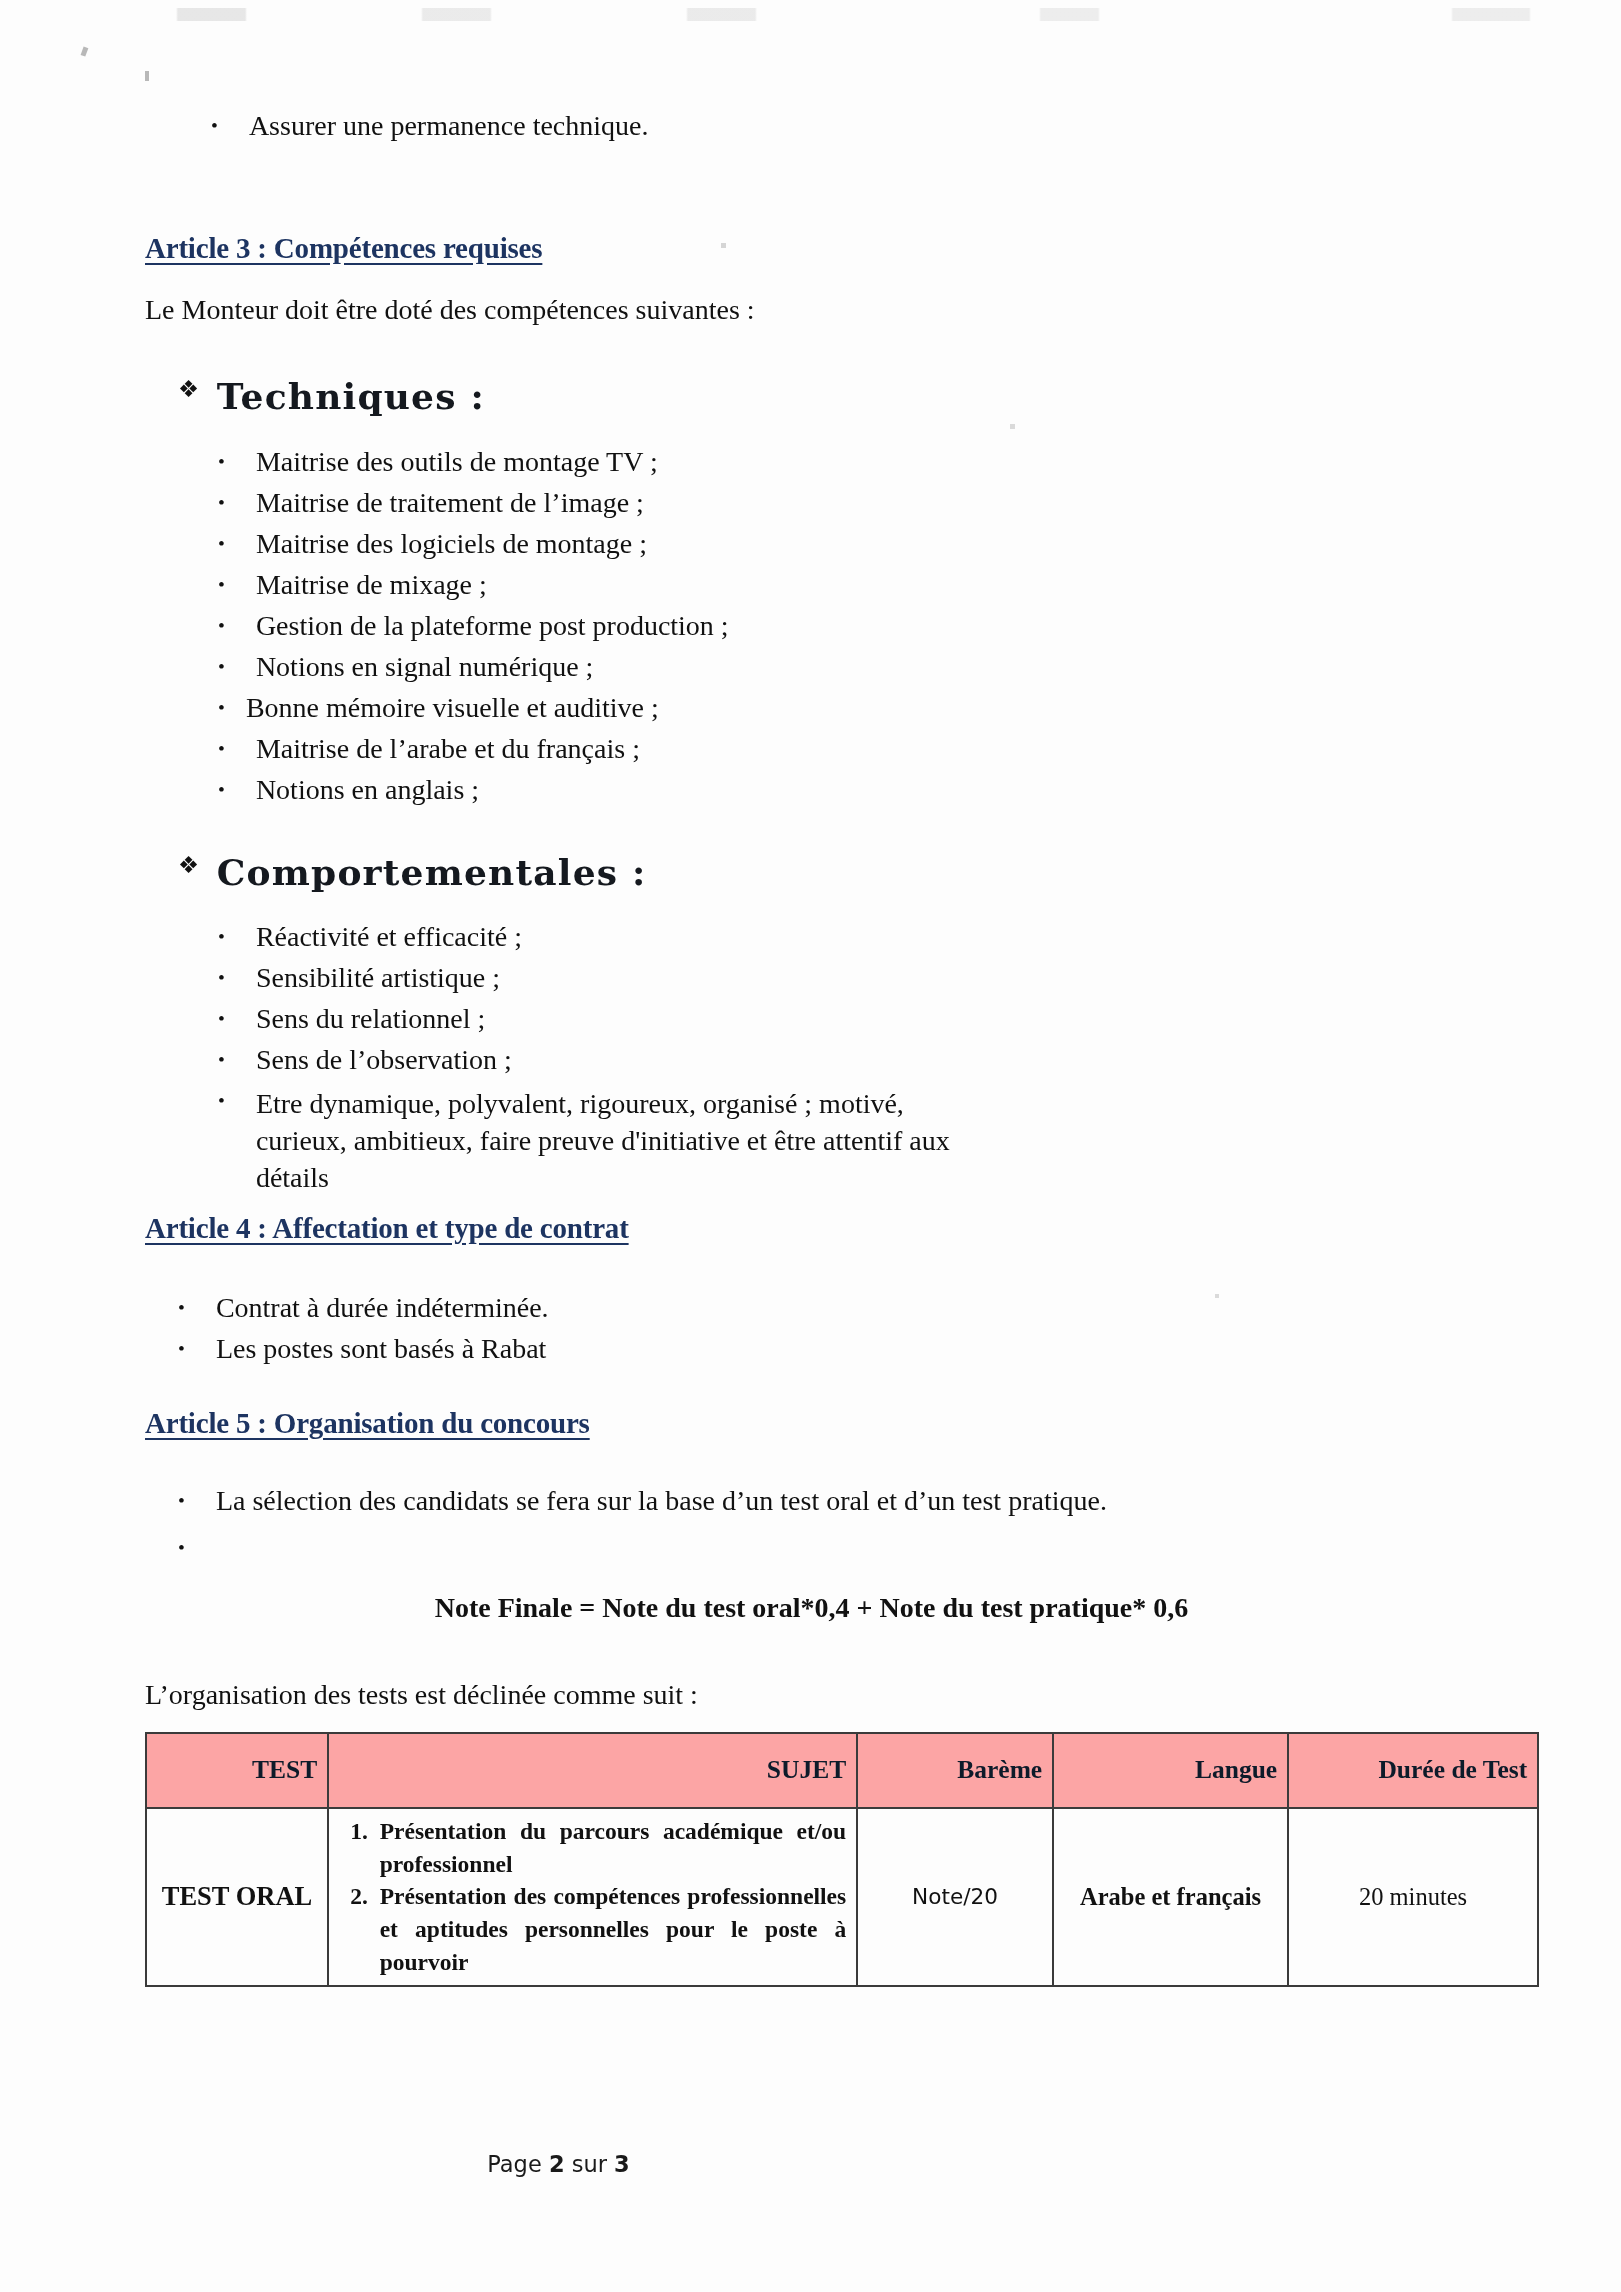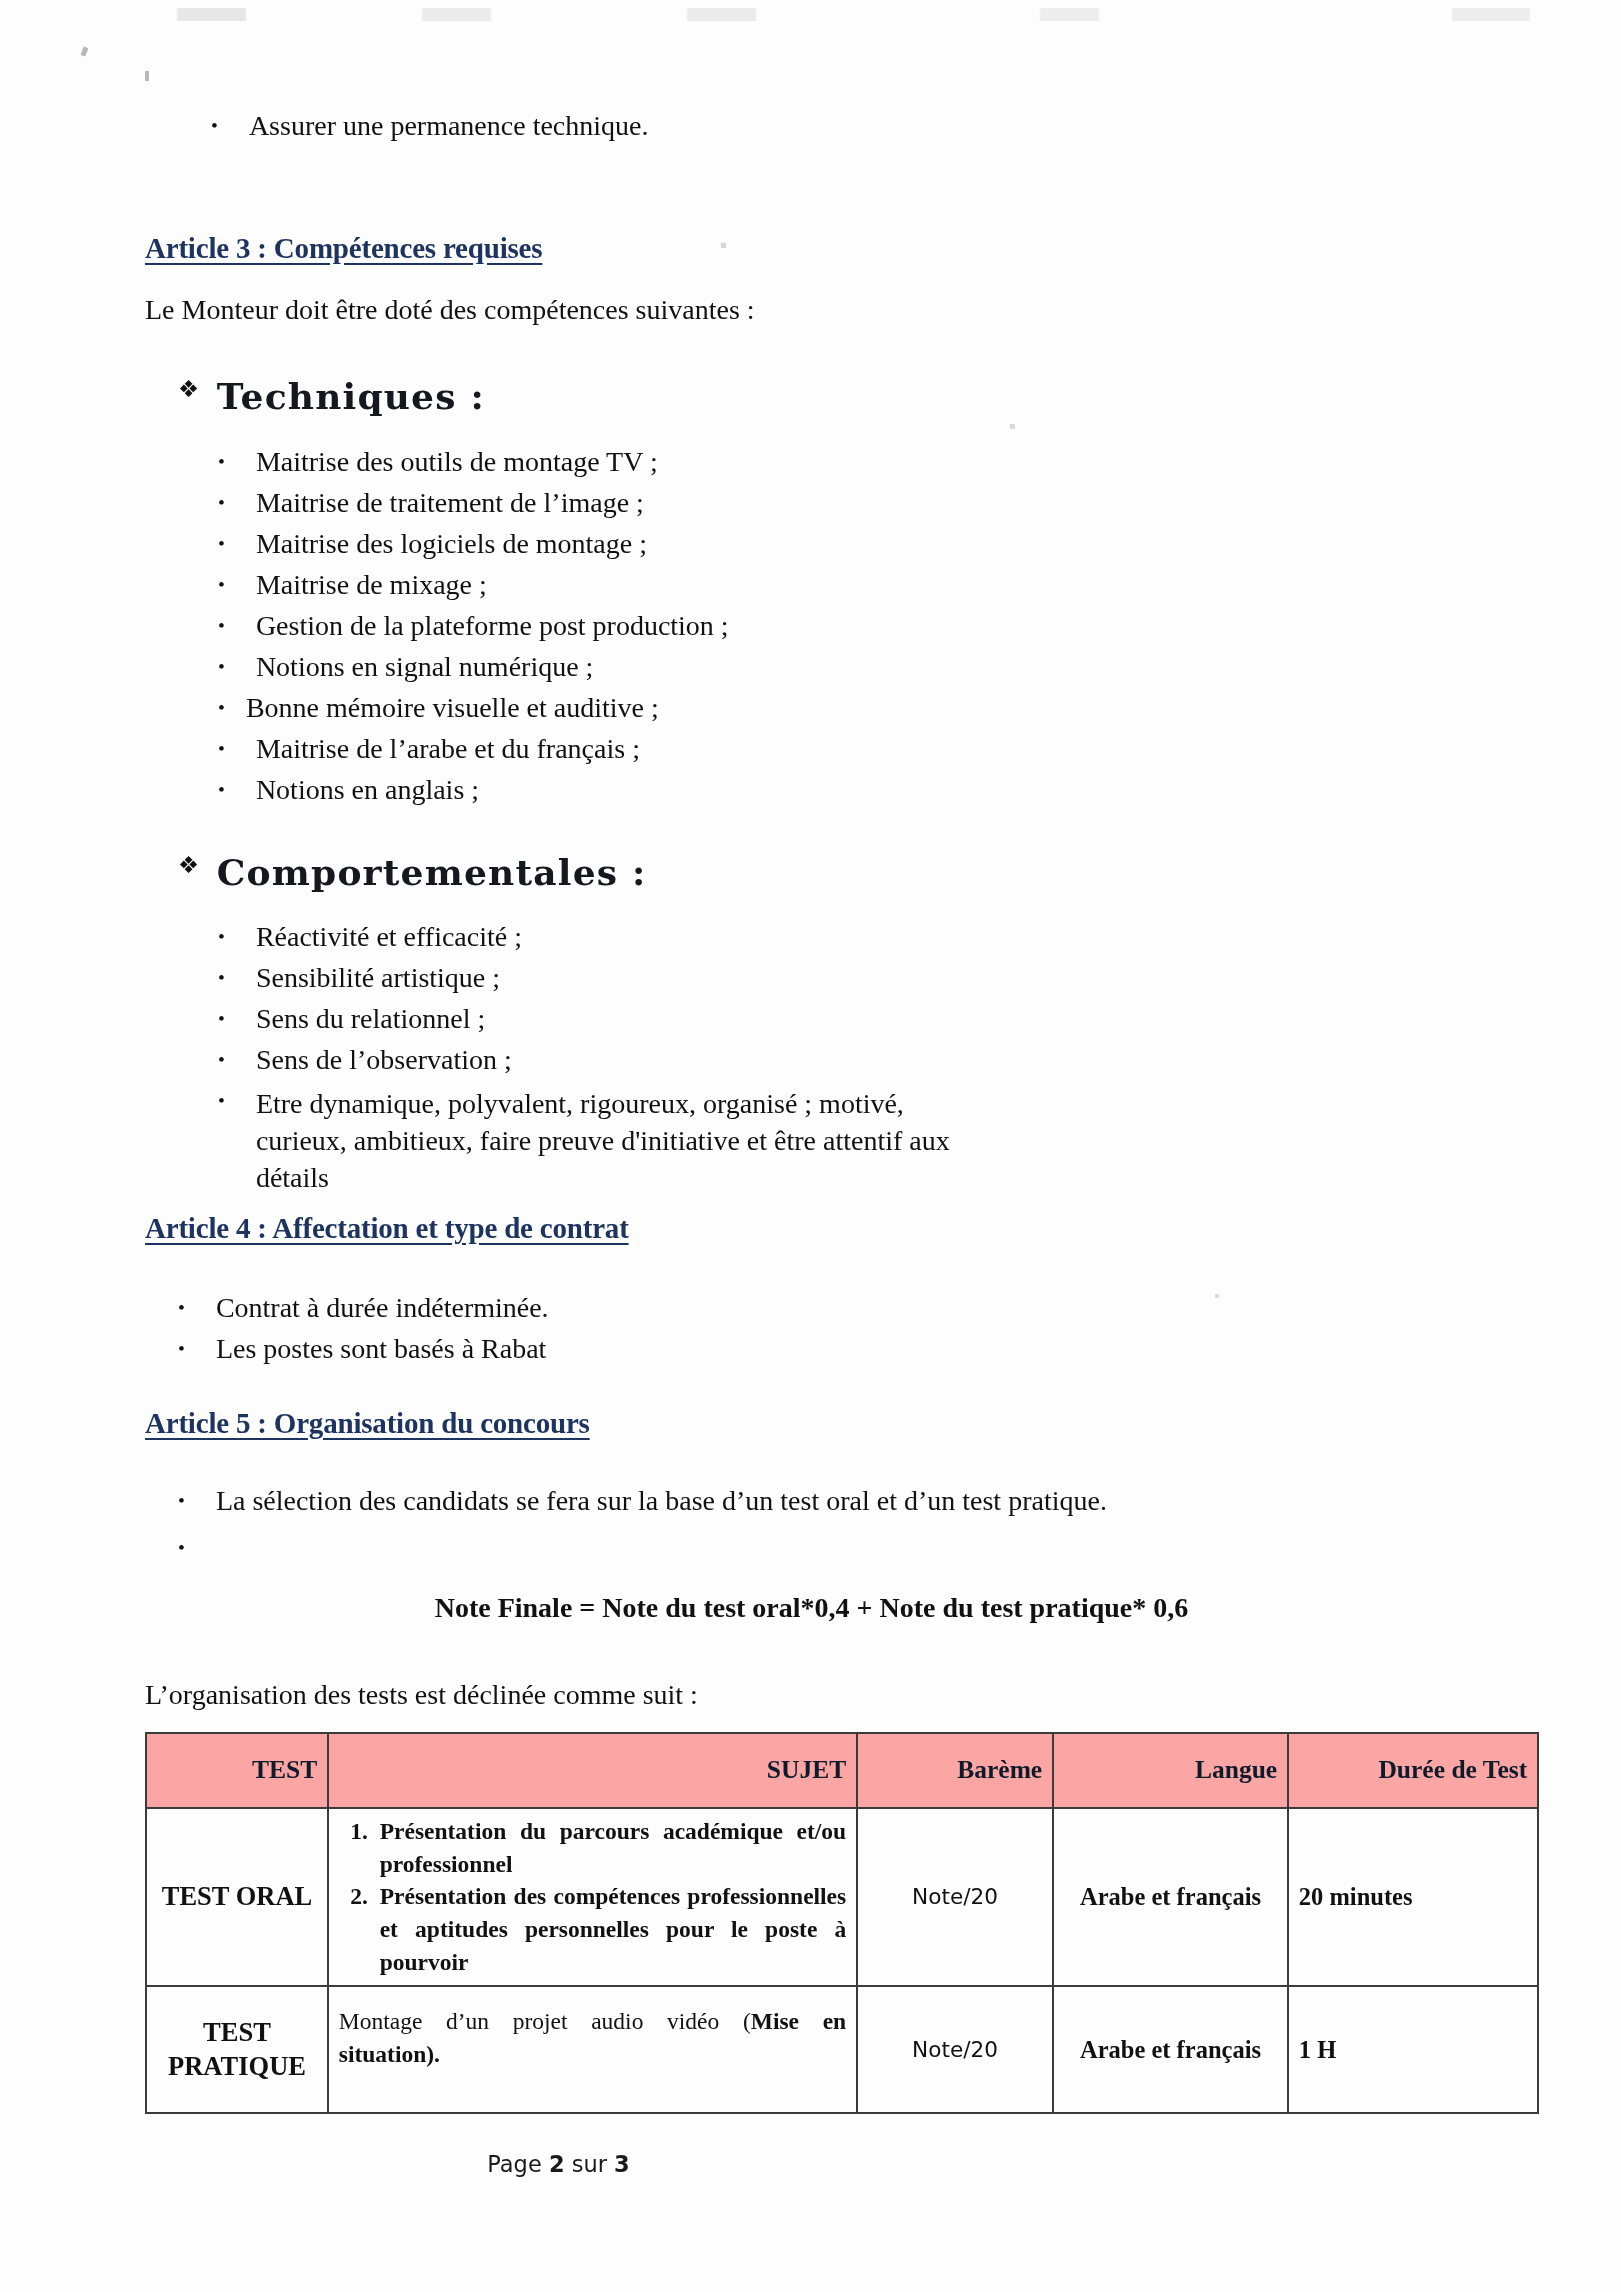--- a/index.html
+++ b/index.html
@@ -151,21 +151,22 @@
     font-weight: normal;
     vertical-align: middle;
   }
   td.langue {
     text-align: center;
     font-weight: bold;
     font-size: 24.5px;
     line-height: 1.3;
   }
   td.duree {
-    font-weight: bold;
+    text-align: center;
+    font-weight: normal;
     font-size: 24.5px;
   }
 
   .footer {
     text-align: center;
     font-family: "DejaVu Sans", sans-serif;
     font-size: 22.5px;
     color: #1a1a1a;
   }
   .footer b { font-weight: bold; }
@@ -318,29 +319,20 @@
             <td class="subject">
               <ol>
                 <li>Présentation du parcours académique et/ou professionnel</li>
                 <li>Présentation des compétences professionnelles et aptitudes personnelles pour le poste à pourvoir</li>
               </ol>
             </td>
             <td class="bareme">Note/20</td>
             <td class="langue">Arabe et français</td>
             <td class="duree">20 minutes</td>
           </tr>
-          <tr style="height:127px;">
-            <td class="test-name">TEST PRATIQUE</td>
-            <td class="subject" style="font-weight:normal; vertical-align:top; padding-top:17.6px;">
-              <span>Montage d’un projet audio vidéo (</span><b>Mise en situation).</b>
-            </td>
-            <td class="bareme">Note/20</td>
-            <td class="langue">Arabe et français</td>
-            <td class="duree">1 H</td>
-          </tr>
         </tbody>
       </table>
     </div>
 
     <div class="footer" style="position:absolute; left:0; top:2151px; width:1117px; text-align:center;">
       <span>Page </span><b>2</b><span> sur </span><b>3</b>
     </div>
 
   </div>
 </div>

